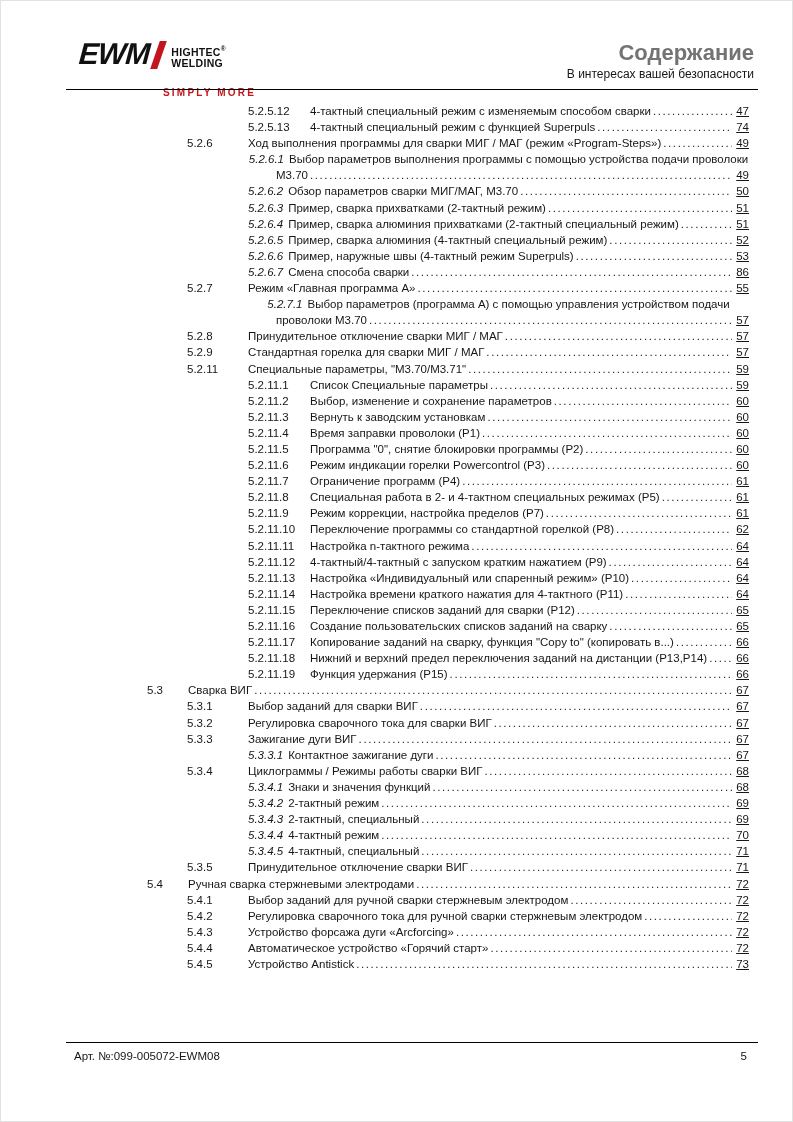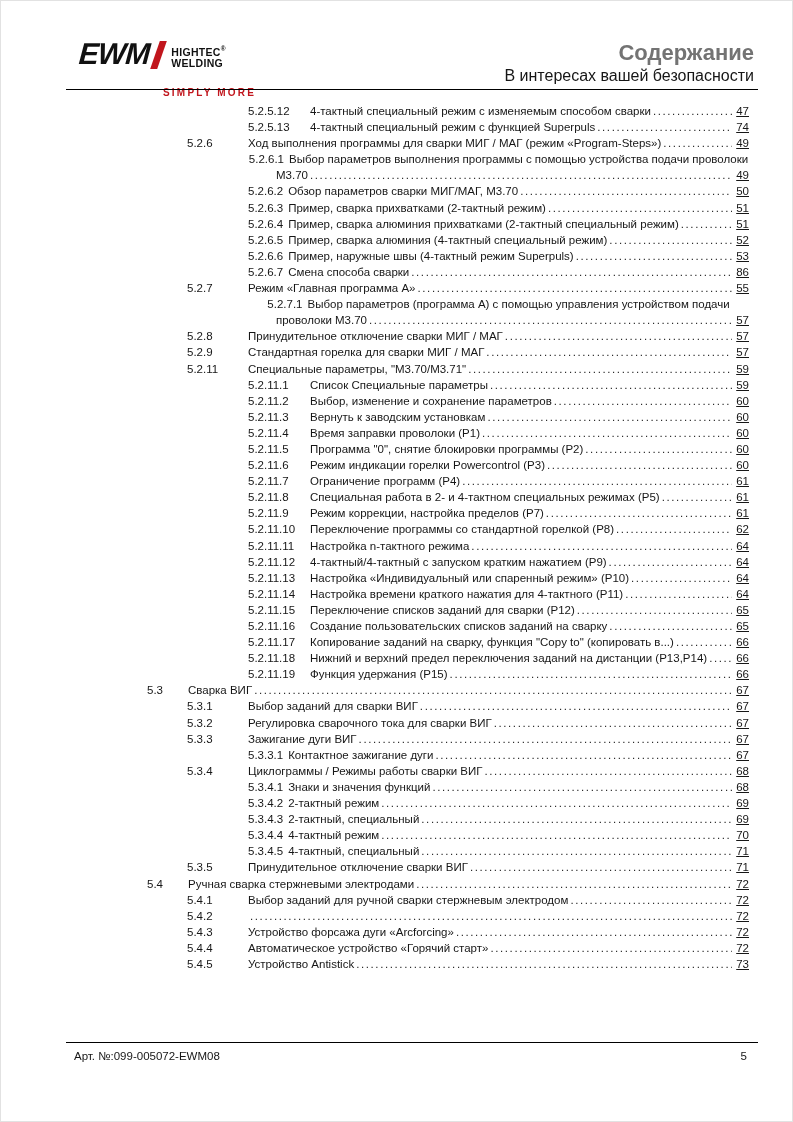--- a/index.html
+++ b/index.html
@@ -22,33 +22,33 @@
     transform:skewX(-19deg);margin:0 9px 0 6px;
   }
   .brand{font-size:10.5px;font-weight:bold;line-height:11px;letter-spacing:0.3px;color:#111;padding-top:2px;}
   .brand sup{font-size:6.5px;}
   .tagline{
     color:var(--brand-red,#c1161d);font-weight:bold;font-size:10px;
     letter-spacing:2.2px;margin:18px 0 0 84px;
   }
   .head-right{position:absolute;right:38px;top:40px;text-align:right;}
   .h-title{font-size:22px;font-weight:bold;color:#737373;line-height:24px;}
-  .h-sub{font-size:16px;margin-top:2px;color:#161616;}
+  .h-sub{font-size:12px;margin-top:2px;color:#161616;}
   .rule{position:absolute;left:65px;width:692px;height:1.4px;background:#000;}
   .rule-top{top:88px;}
   .rule-bottom{top:1041px;}
 
   
   .toc{position:absolute;left:67px;top:104px;width:681px;}
   .toc-line{display:flex;align-items:baseline;height:16.1px;font-size:11.5px;white-space:nowrap;justify-content:center;}
   .toc-line .num{flex:0 0 auto;}
   .l2 .num{margin-left:79px;min-width:41px;}
   .l3 .num{margin-left:119px;min-width:61px;}
   .l4tab .num{margin-left:180px;min-width:62px;}
-  .l4inline .num{margin-left:180px;margin-right:5px;min-width:0;}
+  .l4inline .num{margin-left:180px;margin-right:5px;min-width:0;font-style:italic;}
   .cont{padding-left:208px;}
   .title{flex:0 0 auto;}
   .leader{flex:1 1 auto;overflow:hidden;margin:0 3px 0 2px;}
   .leader::after{
     content:"....................................................................................................................................................................................................................................................................";
     letter-spacing:1.6px;color:#222;
   }
   .page-num{flex:0 0 auto;min-width:14px;text-align:right;text-decoration:underline;}
 
   
@@ -369,20 +369,21 @@
         <span class="page-num">72</span>
       </div>
       <div class="toc-line l3">
         <span class="num">5.4.1</span>
         <span class="title">Выбор заданий для ручной сварки стержневым электродом</span>
         <span class="leader"></span>
         <span class="page-num">72</span>
       </div>
       <div class="toc-line l3">
         <span class="num">5.4.2</span>
+        <span class="title">Регулировка сварочного тока для ручной сварки стержневым электродом</span>
         <span class="leader"></span>
         <span class="page-num">72</span>
       </div>
       <div class="toc-line l3">
         <span class="num">5.4.3</span>
         <span class="title">Устройство форсажа дуги «Arcforcing»</span>
         <span class="leader"></span>
         <span class="page-num">72</span>
       </div>
       <div class="toc-line l3">

